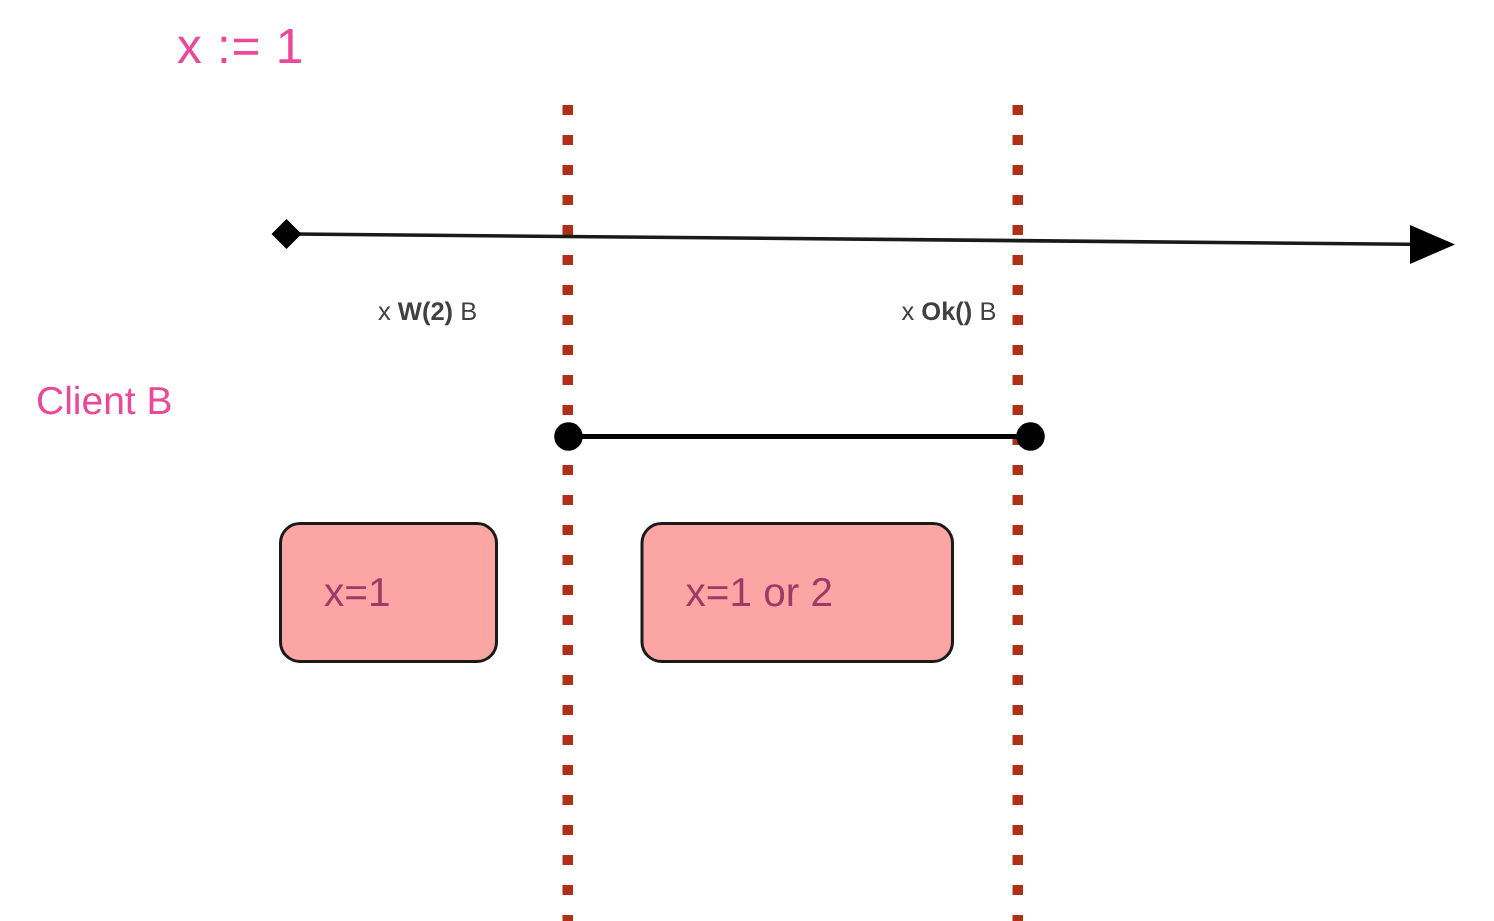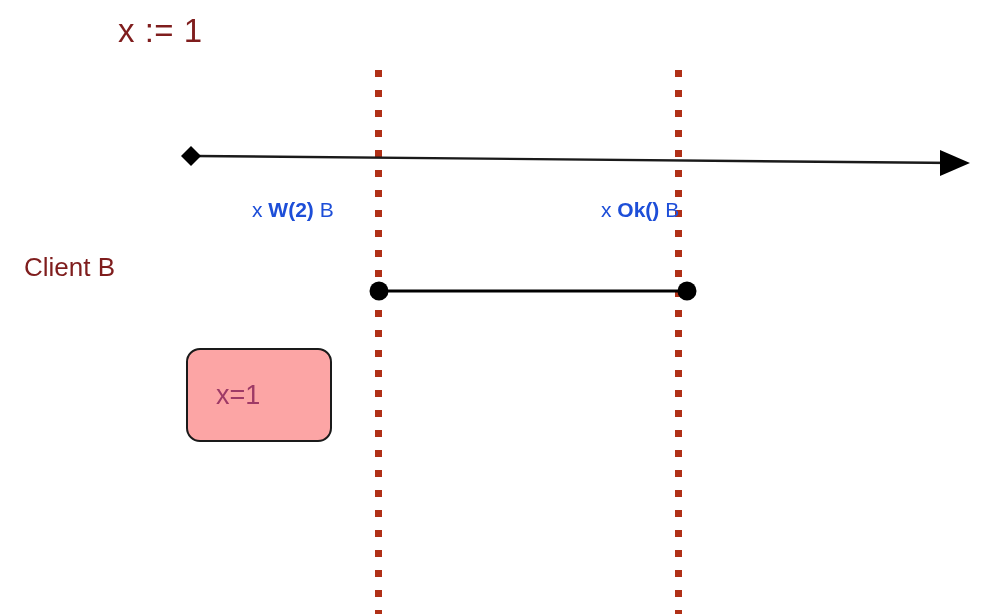--- a/index.html
+++ b/index.html
@@ -16,21 +16,21 @@
     width: 996px;
     height: 614px;
     background: #ffffff;
     overflow: hidden;
   }
 
   
   .label {
     position: absolute;
     white-space: nowrap;
-    color: #7f1d1d;
+    color: #ec4899;
     line-height: 1;
   }
   #assign-label {
     left: 118px;
     top: 14px;
     font-size: 33px;
     letter-spacing: 0.5px;
   }
   #time-title {
     left: 424px;
@@ -38,22 +38,22 @@
     font-size: 45px;
   }
   #client-label {
     left: 24px;
     top: 254px;
     font-size: 26px;
   }
   .event-label {
     position: absolute;
     white-space: nowrap;
-    font-size: 21px;
-    color: #1d4ed8;
+    font-size: 17px;
+    color: #404040;
     line-height: 1;
   }
   .event-label b { font-weight: 700; }
   #event-w {
     left: 252px;
     top: 199px;
   }
   #event-ok {
     left: 601px;
     top: 199px;
@@ -131,15 +131,18 @@
   </svg>
 
   <div class="event-label" id="event-w"><span>x </span><b>W(2)</b><span> B</span></div>
 
   <div class="event-label" id="event-ok"><span>x </span><b>Ok()</b><span> B</span></div>
 
   <div class="state-box" id="state-box-0">
     <span class="state-text">x=1</span>
   </div>
 
+  <div class="state-box" id="state-box-1">
+    <span class="state-text">x=1 or 2</span>
+  </div>
 
 
 </div>
 
 </body></html>

